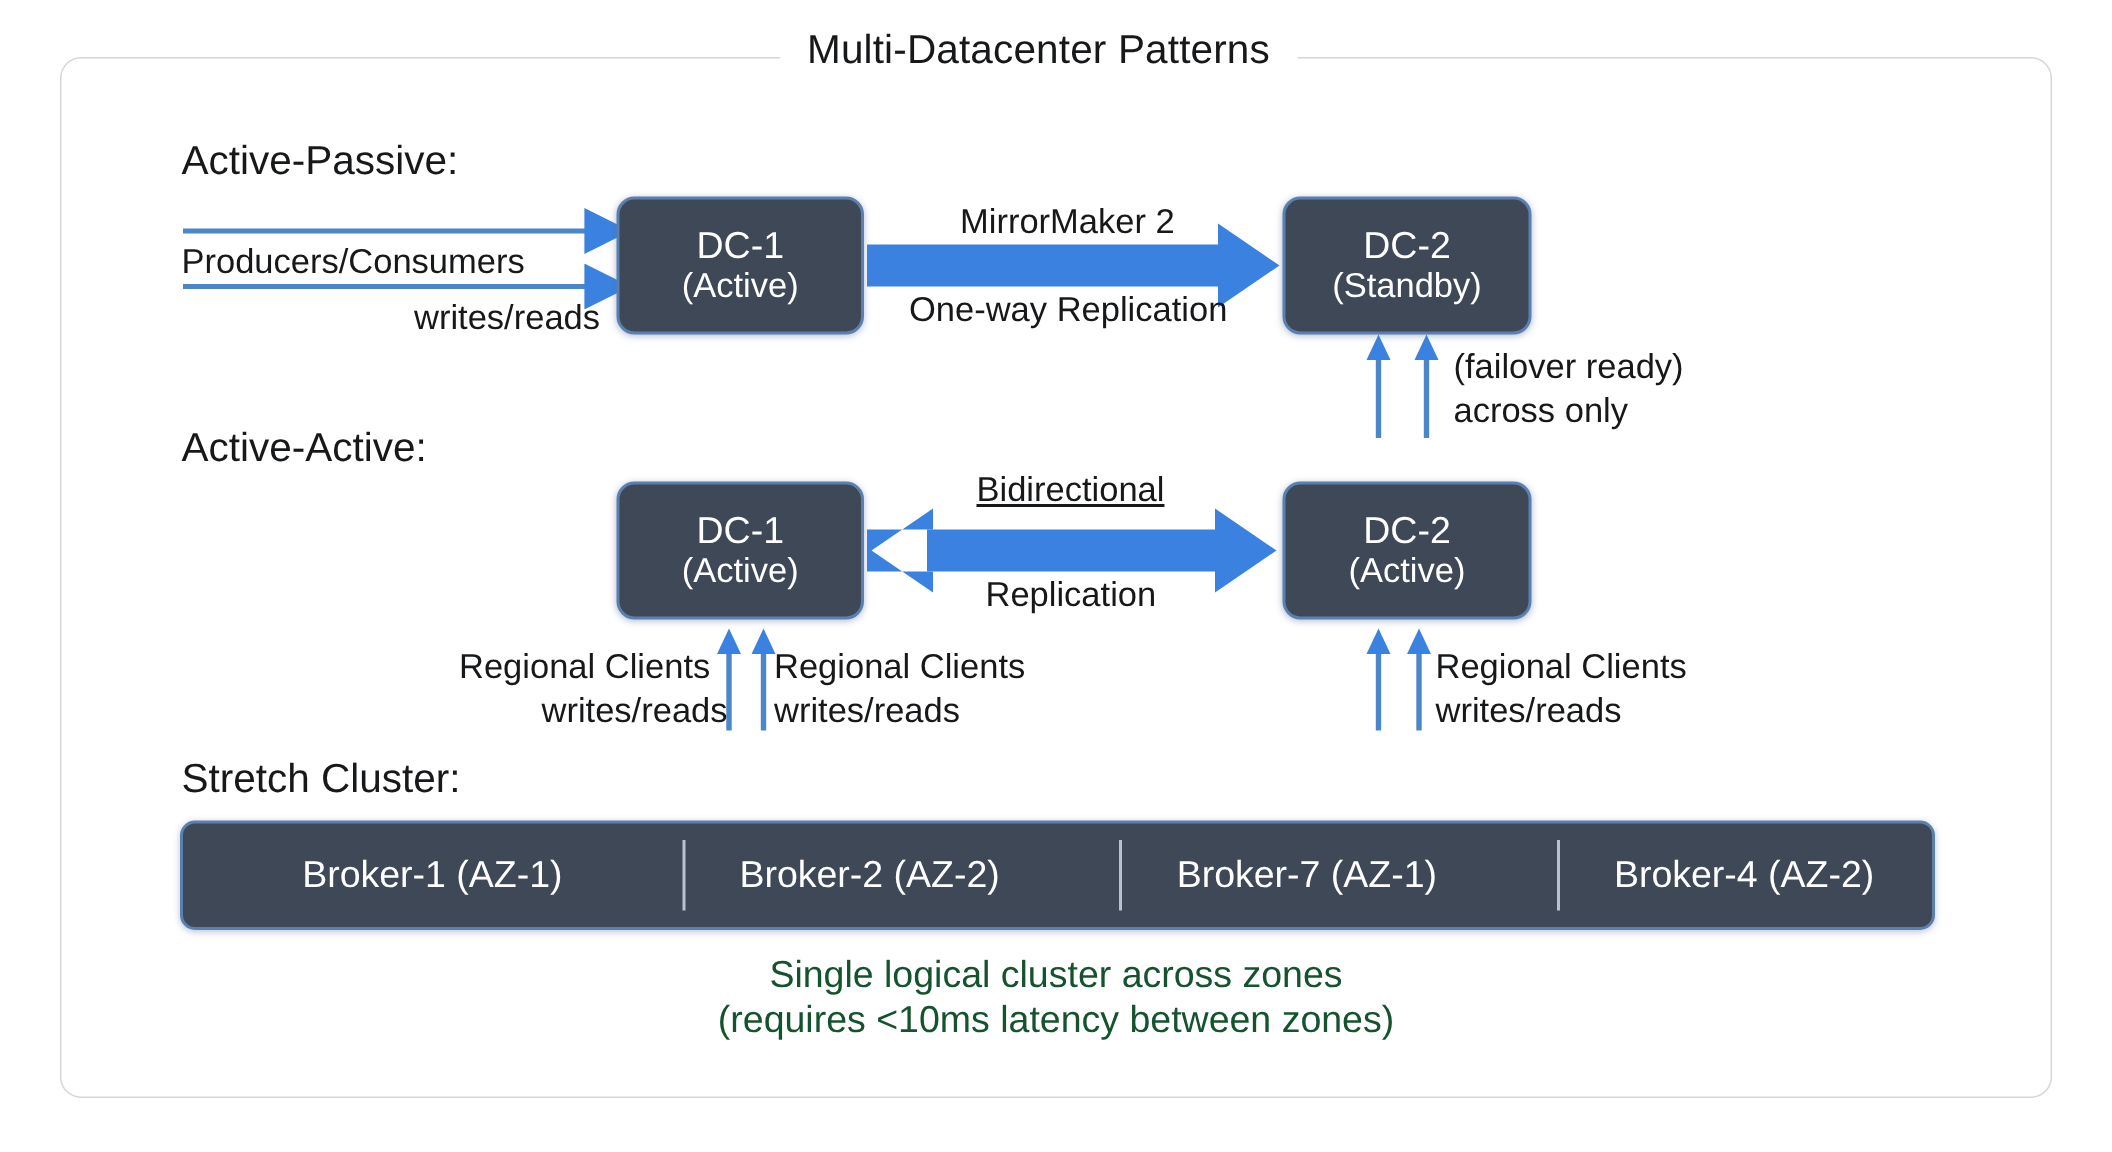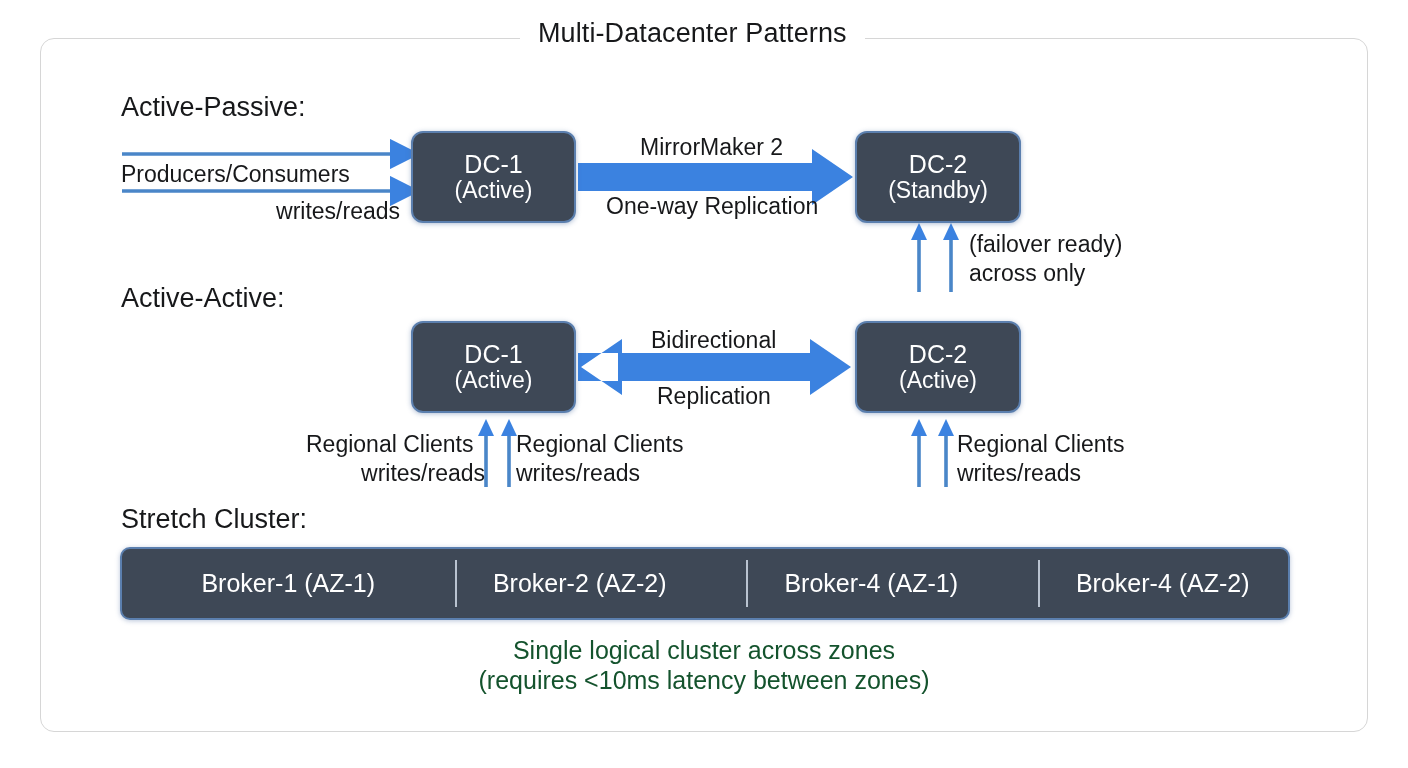--- a/index.html
+++ b/index.html
@@ -52,21 +52,21 @@
   
   .anno{position:absolute;font-size:23px;color:#17181a;white-space:nowrap;line-height:1.22;}
 
   #ap-producers{left:121px;top:160px;}
   #ap-writes{left:121px;top:197px;width:279px;text-align:right;}
   #ap-mm2{left:640px;top:133px;}
   #ap-oneway{left:606px;top:192px;}
   #ap-failover{left:969px;top:230px;}
   #ap-readsonly{left:969px;top:259px;}
 
-  #aa-bidir{left:651px;top:326px;}
+  #aa-bidir{left:651px;top:312px;text-decoration:underline;}
   #aa-repl{left:657px;top:382px;}
   #aa-left-1{left:306px;top:430px;}
   #aa-left-2{left:306px;top:459px;width:179px;text-align:right;}
   #aa-mid-1{left:516px;top:430px;}
   #aa-mid-2{left:516px;top:459px;}
   #aa-right-1{left:957px;top:430px;}
   #aa-right-2{left:957px;top:459px;}
 
   
   .stretch-bar{
@@ -191,20 +191,20 @@
   <div class="anno" id="aa-mid-1">Regional Clients</div>
   <div class="anno" id="aa-mid-2">writes/reads</div>
   <div class="anno" id="aa-right-1">Regional Clients</div>
   <div class="anno" id="aa-right-2">writes/reads</div>
 
   <div class="section-label" id="lbl-sc">Stretch Cluster:</div>
 
   <div class="stretch-bar">
     <div class="broker">Broker-1 (AZ-1)</div>
     <div class="broker">Broker-2 (AZ-2)</div>
-    <div class="broker">Broker-4 (AZ-1)</div>
+    <div class="broker">Broker-7 (AZ-1)</div>
     <div class="broker">Broker-4 (AZ-2)</div>
   </div>
 
   <div class="caption" id="cap1">Single logical cluster across zones</div>
   <div class="caption" id="cap2">(requires &lt;10ms latency between zones)</div>
 
 </div>
 
 </body></html>

